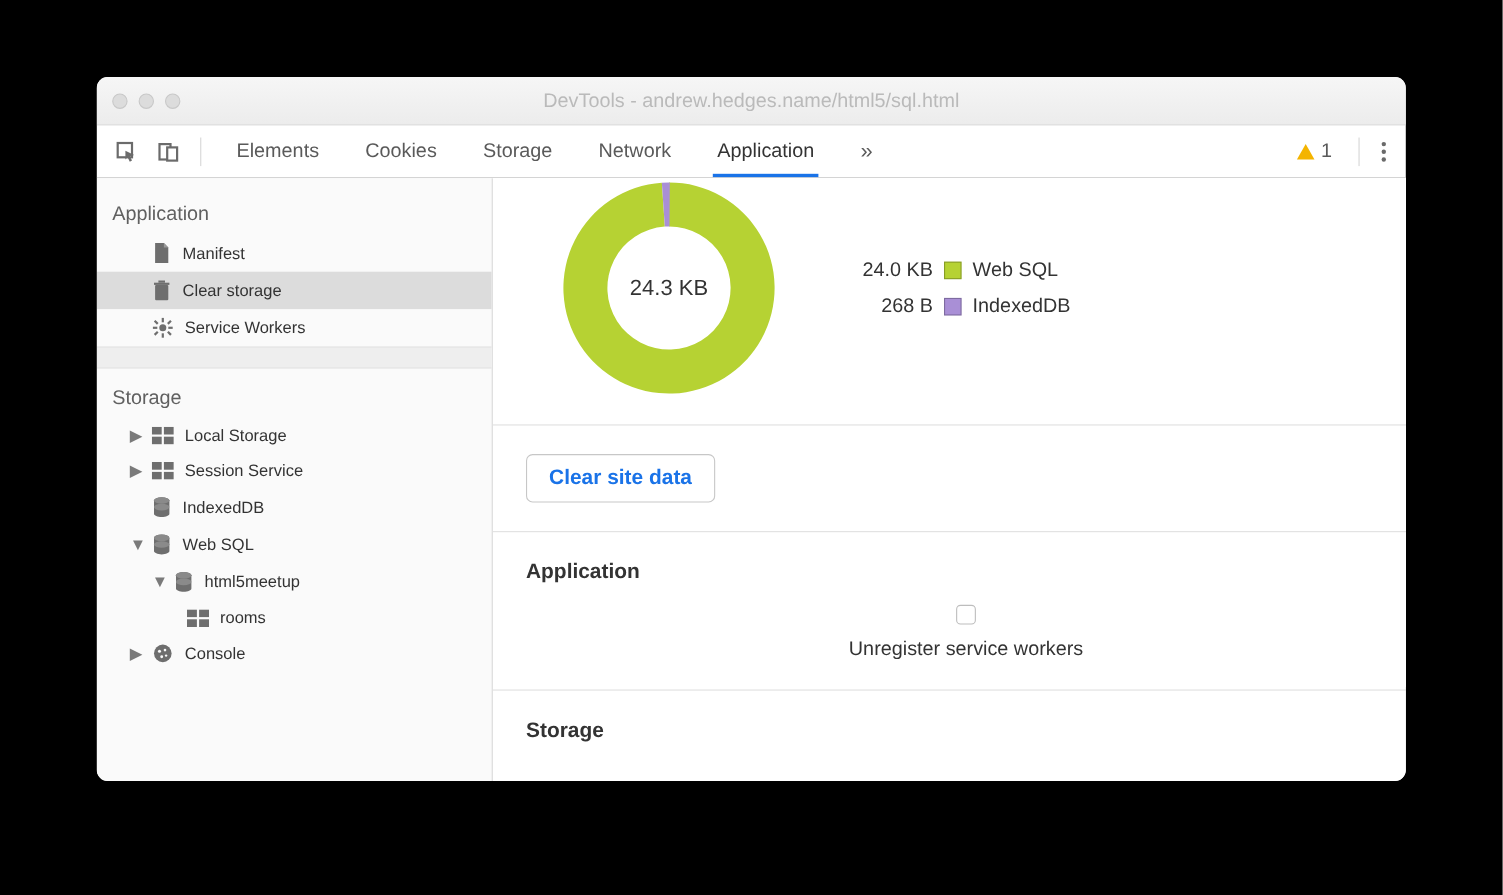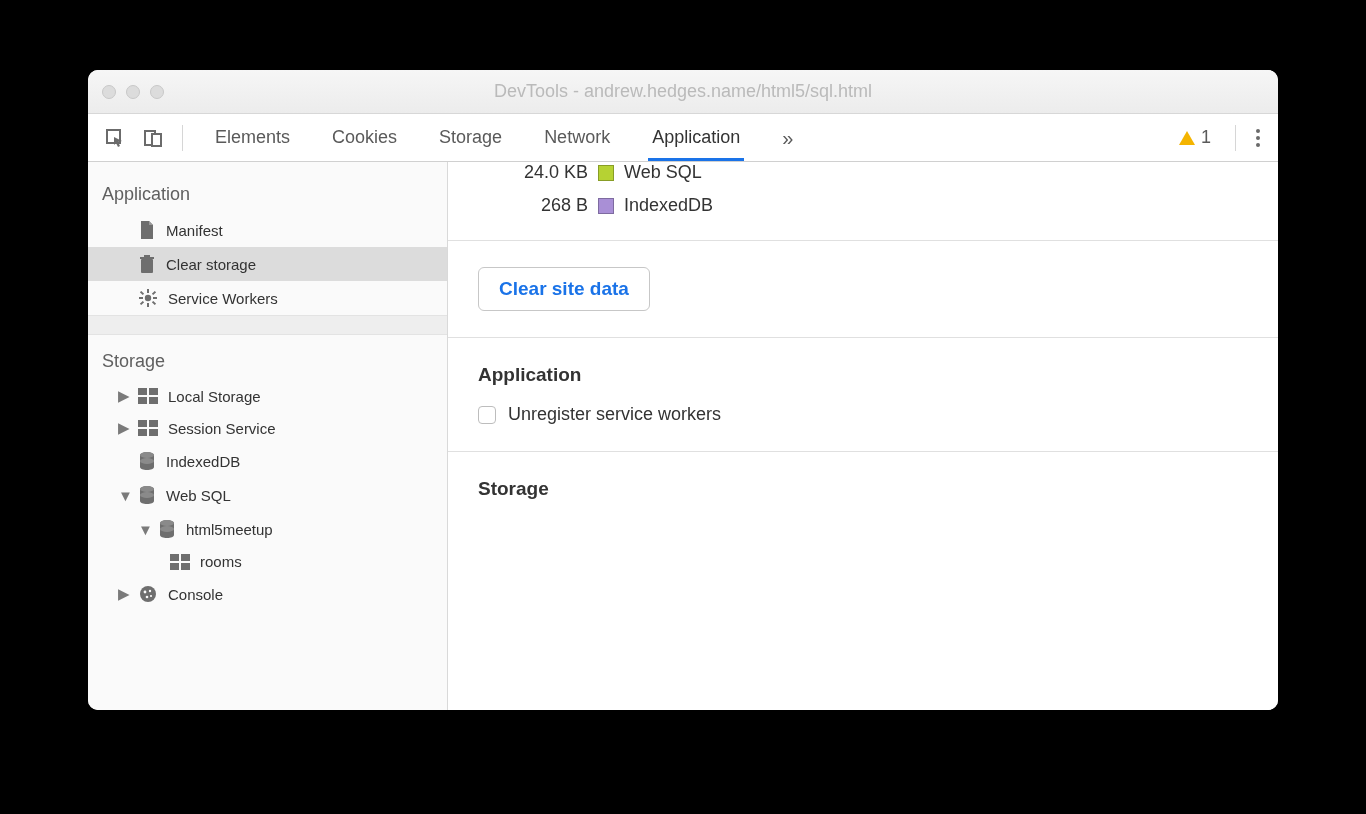--- a/index.html
+++ b/index.html
@@ -87,21 +87,21 @@
   .legend-row { display: flex; align-items: center; gap: 10px; }
   .legend-size { width: 80px; text-align: right; }
   .swatch { width: 16px; height: 16px; border: 1px solid rgba(0,0,0,.25); }
   .section { border-top: 1px solid #e0e0e0; padding: 26px 0 26px 30px; }
   .btn {
     border: 1px solid #c7c7c7; border-radius: 6px; background: #fff;
     color: #1a73e8; font-size: 19px; padding: 10px 20px; cursor: pointer;
     font-weight: 600;
   }
   .section-title { font-size: 19px; font-weight: 700; color: #333; margin-bottom: 18px; }
-  .check-row { display: flex; align-items: center; gap: 12px; font-size: 18px; color: #333; }
+  .check-row { display: flex; align-items: center; gap: 12px; font-size: 18px; color: #333; flex-direction: column; }
   .checkbox {
     width: 18px; height: 18px; border: 1.5px solid #bdbdbd; border-radius: 4px; background: #fff;
   }
   svg { display: block; }
 </style>
 </head>
 <body>
 
 <div class="window">
 
@@ -290,20 +290,27 @@
               <circle cx="13" cy="12" r="1.1" fill="#fafafa"></circle>
             </svg>
         </span>
         <span>Console</span>
       </div>
     </div>
 
     <div class="main">
 
       <div class="chart-row">
+        <div class="donut-wrap">
+          <svg id="donut-svg" width="200" height="200" viewBox="0 0 200 200">
+              <path d="M 100 4 A 96 96 0 1 1 93.49822699920233 4.220425205338799 L 96.20729908286803 44.12858136978097 A 56 56 0 1 0 100 44 Z" fill="#b6d233"></path>
+              <path d="M 93.49822699920233 4.220425205338799 A 96 96 0 0 1 100.73146858888596 4.002786739908572 L 100.42669001018348 44.00162559828 A 56 56 0 0 0 96.20729908286803 44.12858136978097 Z" fill="#a98fd6"></path>
+            </svg>
+          <div class="donut-label">24.3 KB</div>
+        </div>
         <div class="legend">
           <div class="legend-row">
             <span class="legend-size">24.0 KB</span>
             <span class="swatch" id="sw0" style="background: rgb(182, 210, 51);"></span>
             <span>Web SQL</span>
           </div>
           <div class="legend-row">
             <span class="legend-size">268 B</span>
             <span class="swatch" id="sw1" style="background: rgb(169, 143, 214);"></span>
             <span>IndexedDB</span>

